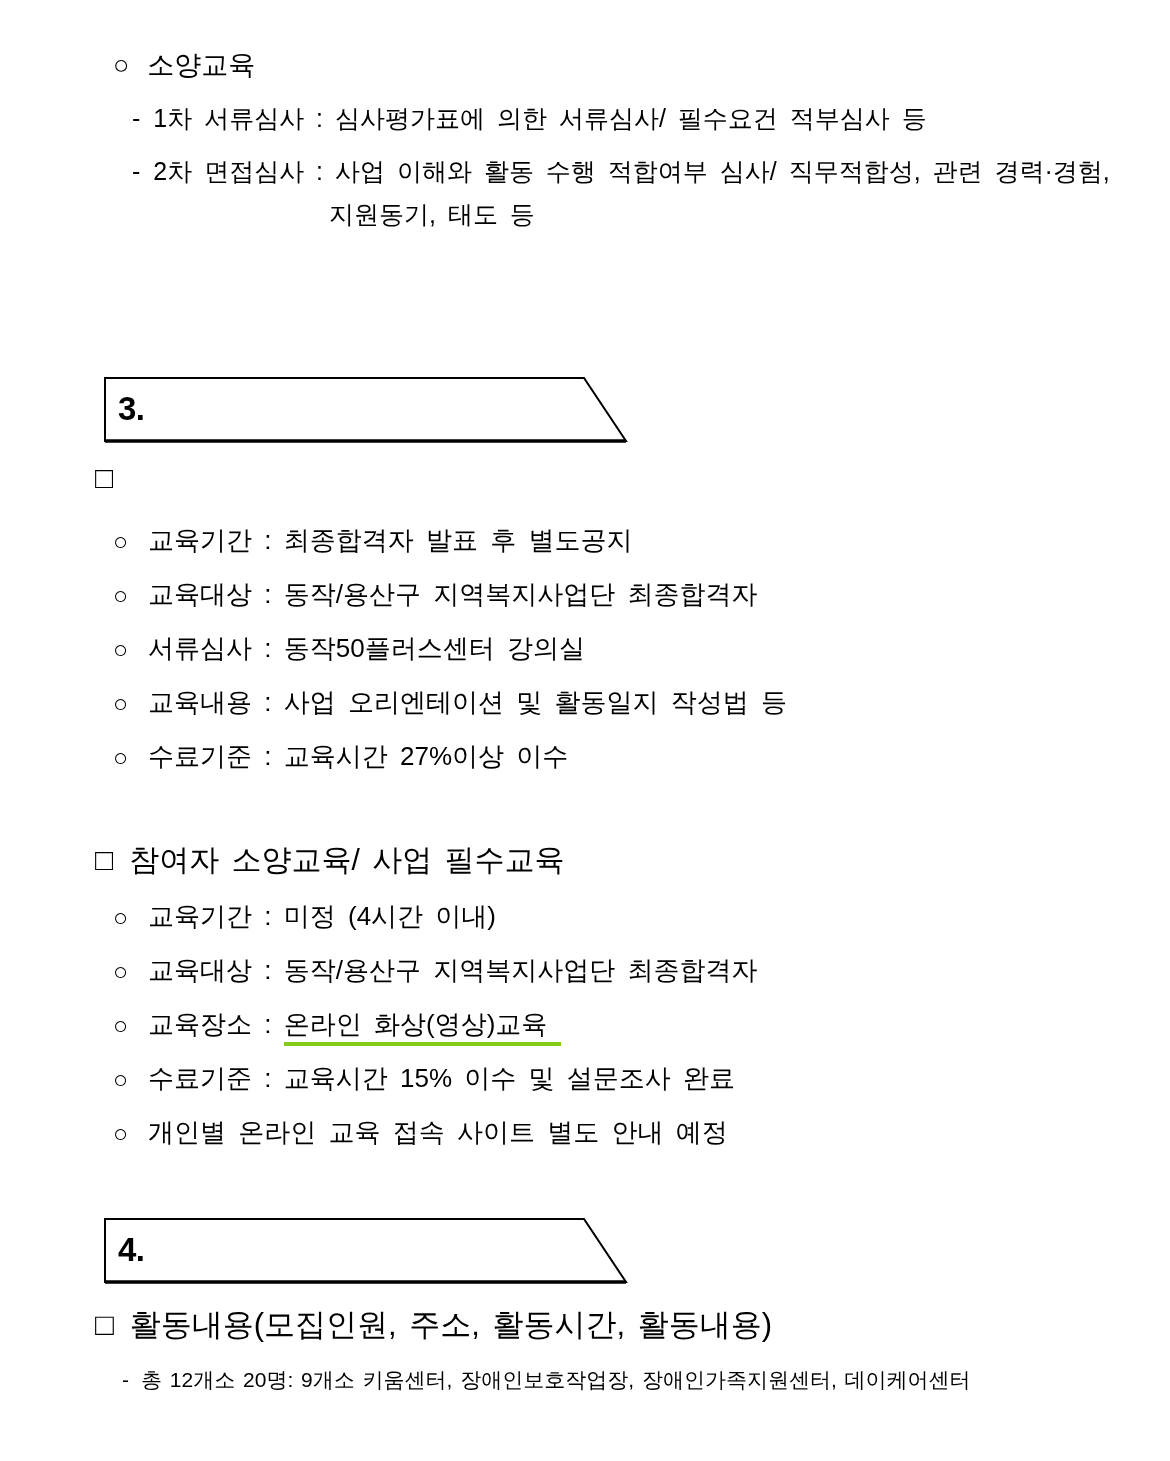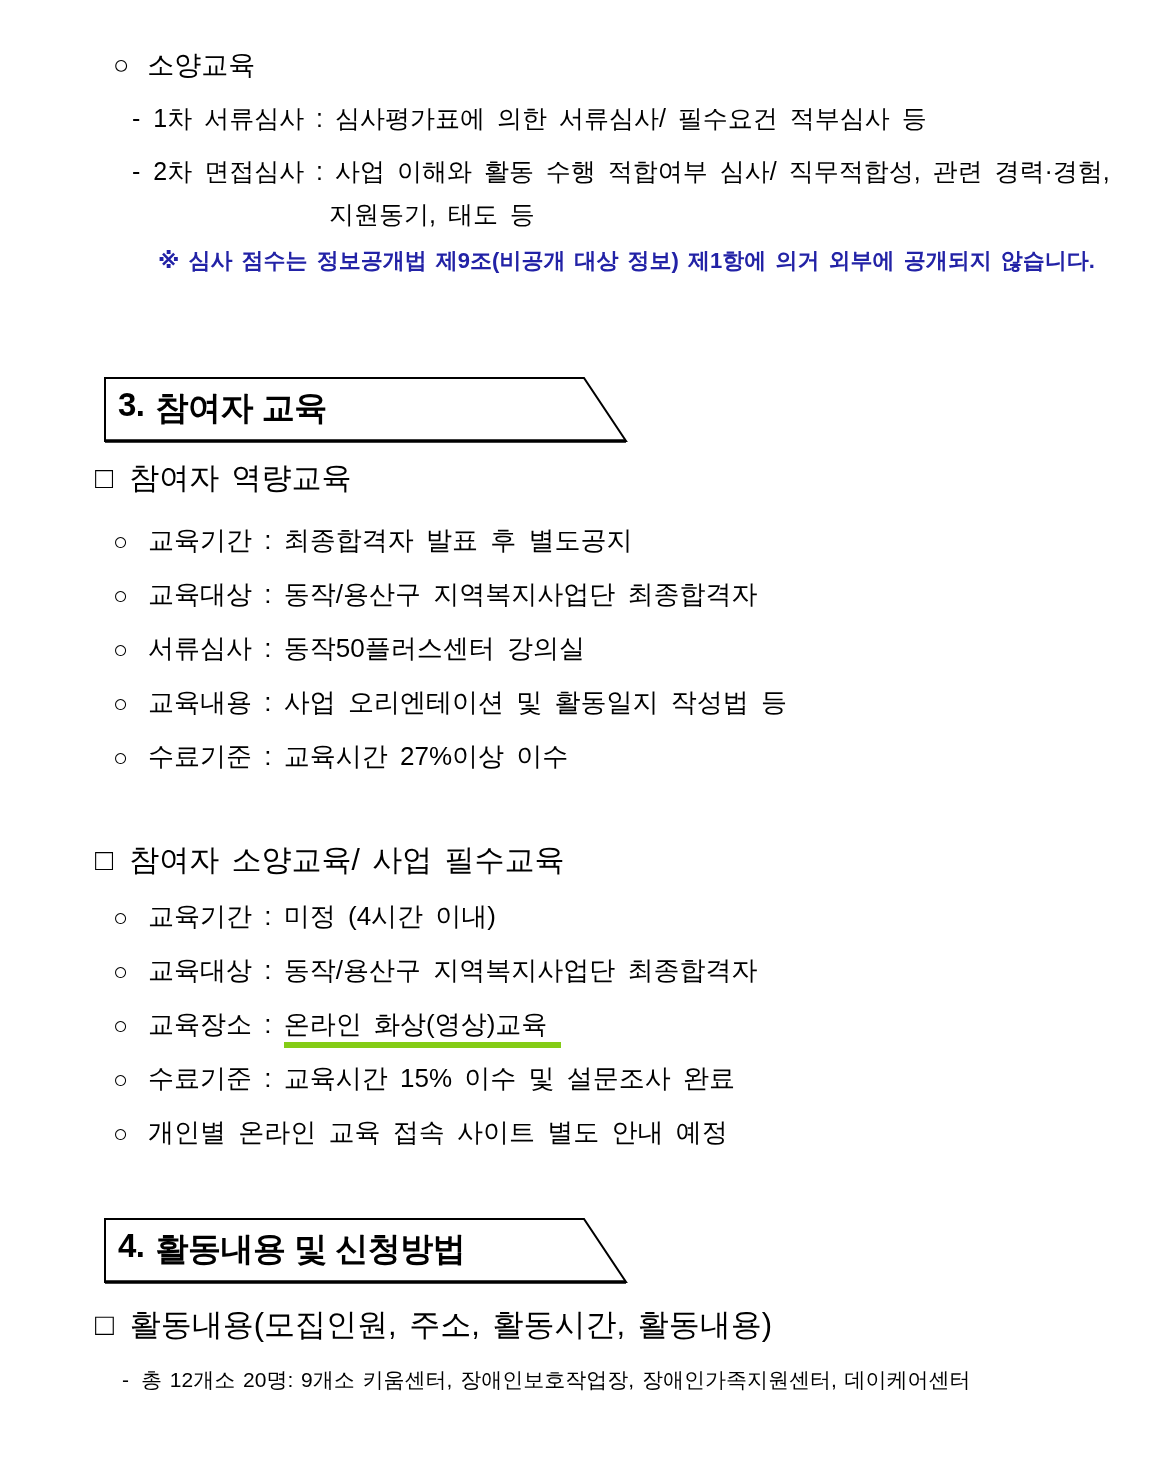--- a/index.html
+++ b/index.html
@@ -73,21 +73,21 @@
   .b1-i2 { top: 634px; }
   .b1-i3 { top: 688px; }
   .b1-i4 { top: 742px; }
   .b2-i0 { top: 902px; }
   .b2-i1 { top: 956px; }
   .b2-i2 { top: 1010px; }
   .b2-i3 { top: 1064px; }
   .b2-i4 { top: 1118px; }
 
   .underline-text {
-    border-bottom: 6px solid #84cc16;
+    border-bottom: 4px solid #84cc16;
     padding-right: 14px;
     padding-bottom: 3px;
   }
 
   
   .s4-sub { top: 1307px; left: 95px; font-size: 31px; column-gap: 16px; word-spacing: 4px; }
   .s4-detail { top: 1368px; left: 122px; font-size: 21px; column-gap: 12px; word-spacing: 2px; }
 </style>
 </head>
 <body>
@@ -106,39 +106,34 @@
 
   <div class="line sub-line s-item-1">
     <span class="marker">-</span>
     <span>2차 면접심사 : 사업 이해와 활동 수행 적합여부 심사/ 직무적합성, 관련 경력·경험,</span>
   </div>
 
   <div class="line s-item-cont">
     <span>지원동기, 태도 등</span>
   </div>
 
-  <div class="line note note-0">
-    <span>※ 심사 점수는 정보공개법 제9조(비공개 대상 정보) 제1항에 의거 외부에 공개되지 않습니다.</span>
-  </div>
 
 
   <div class="banner banner-3">
     <svg viewBox="0 0 524 66" aria-hidden="true">
       <polygon points="1,1 480,1 522,64 1,64" fill="#ffffff" stroke="#000000" stroke-width="2"></polygon>
       <line x1="1" y1="64" x2="522" y2="64" stroke="#000000" stroke-width="3.5"></line>
     </svg>
     <div class="banner-text">
       <span>3.</span>
-      <span>참여자 교육</span>
     </div>
   </div>
 
   <div class="line block-title b1-title">
     <span class="marker">□</span>
-    <span>참여자 역량교육</span>
   </div>
 
   <div class="line o-item b1-i0">
     <span class="marker">○</span>
     <span>교육기간 : 최종합격자 발표 후 별도공지</span>
   </div>
 
   <div class="line o-item b1-i1">
     <span class="marker">○</span>
     <span>교육대상 : 동작/용산구 지역복지사업단 최종합격자</span>
@@ -189,21 +184,20 @@
     <span>개인별 온라인 교육 접속 사이트 별도 안내 예정</span>
   </div>
 
   <div class="banner banner-4">
     <svg viewBox="0 0 524 66" aria-hidden="true">
       <polygon points="1,1 480,1 522,64 1,64" fill="#ffffff" stroke="#000000" stroke-width="2"></polygon>
       <line x1="1" y1="64" x2="522" y2="64" stroke="#000000" stroke-width="3.5"></line>
     </svg>
     <div class="banner-text">
       <span>4.</span>
-      <span>활동내용 및 신청방법</span>
     </div>
   </div>
 
   <div class="line block-title s4-sub">
     <span class="marker">□</span>
     <span>활동내용(모집인원, 주소, 활동시간, 활동내용)</span>
   </div>
 
   <div class="line s4-detail">
     <span class="marker">-</span>

